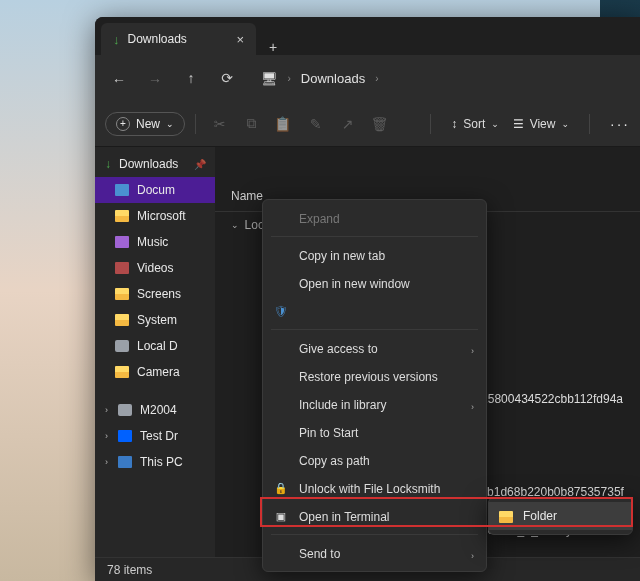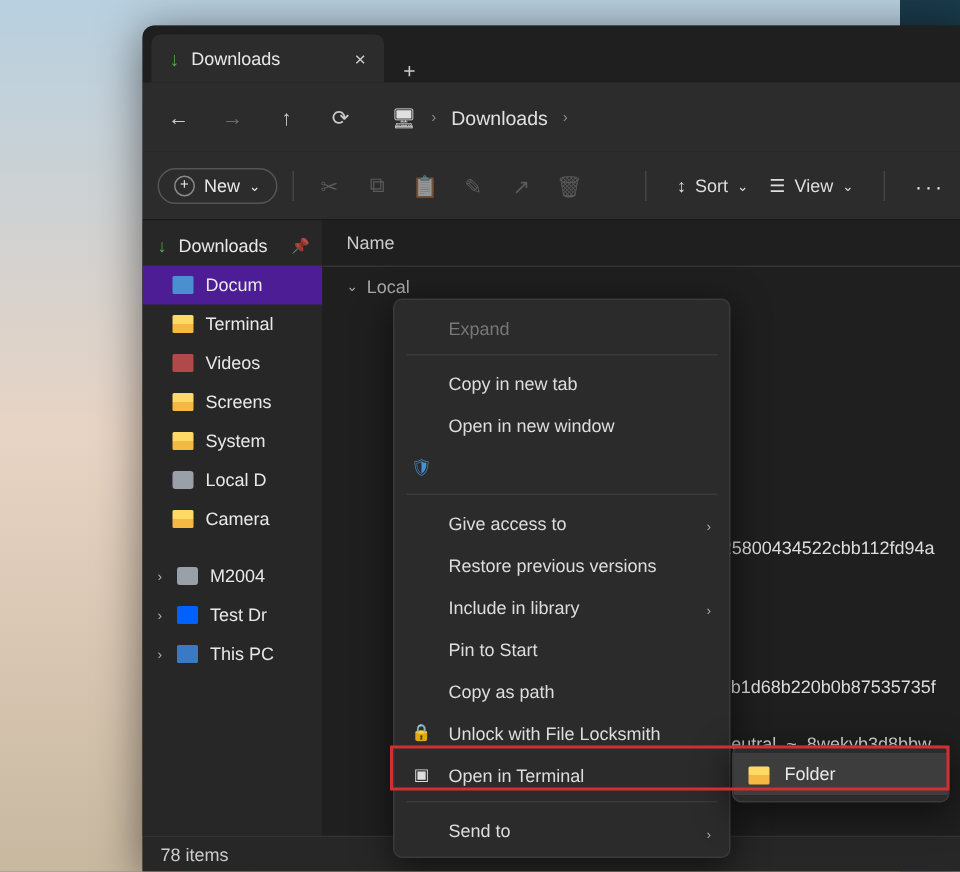--- a/index.html
+++ b/index.html
@@ -126,21 +126,21 @@
   .fico.purple { background: #a064d4; }
   .fico.red { background: #b04a4a; }
   .fico.disk { background: #9aa0a8; border-radius: 2px; }
   .fico.dbx { background: #0061ff; }
   .fico.pc { background: #3a7ac4; }
   .main {
     flex: 1;
     background: #1f1f1f;
     overflow: hidden;
   }
-  .col-hdr { padding: 8px 16px; font-size: 12px; color: #ccc; border-bottom: 1px solid #333; }
+  .col-hdr { padding: 8px 16px; font-size: 12px; color: #ccc; border-bottom: 1px solid #333; margin-top: 34px; }
   .group { padding: 6px 16px; font-size: 12px; color: #aaa; display: flex; align-items: center; gap: 6px; }
   .file-row { padding: 2px 16px 2px 34px; font-size: 12px; color: #ddd; display: flex; align-items: center; gap: 8px; line-height: 1.4; word-break: break-all; }
   .file-gap { height: 20px; }
   .statusbar {
     height: 24px;
     background: #272727;
     border-top: 1px solid #333;
     display: flex;
     align-items: center;
     padding: 0 12px;
@@ -266,21 +266,25 @@
         <span class="fico dl">↓</span>
         <span>Downloads</span>
         <span class="pin">📌</span>
       </div>
       <div class="side-item sel">
         <span class="fico blue"></span>
         <span>Docum</span>
       </div>
       <div class="side-item">
         <span class="fico y"></span>
-        <span>Terminal</span>
+        <span>Microsoft</span>
+      </div>
+      <div class="side-item">
+        <span class="fico purple"></span>
+        <span>Music</span>
       </div>
       <div class="side-item">
         <span class="fico red"></span>
         <span>Videos</span>
       </div>
       <div class="side-item">
         <span class="fico y"></span>
         <span>Screens</span>
       </div>
       <div class="side-item">

